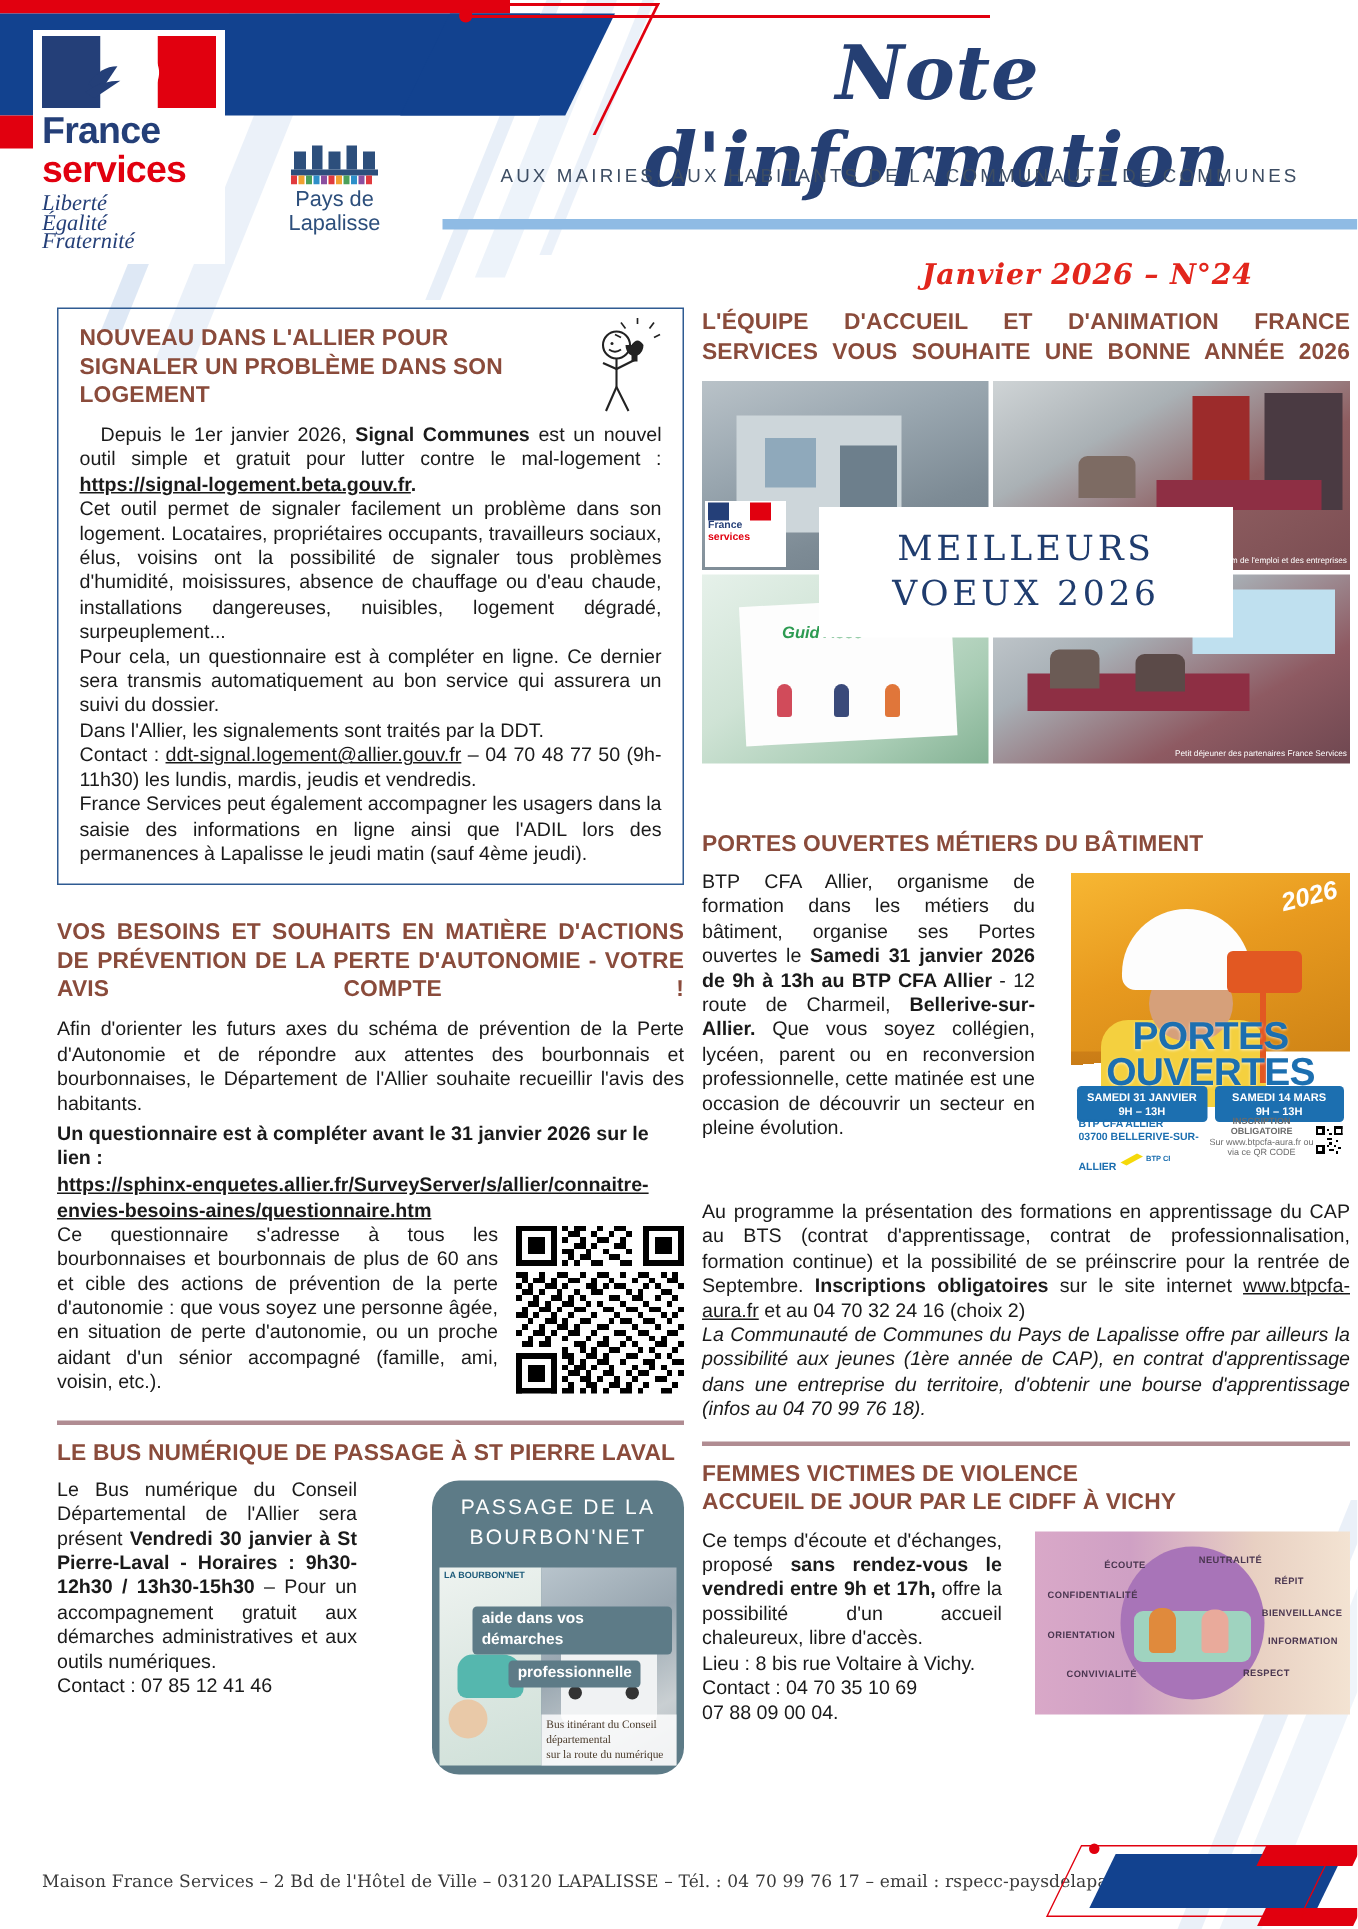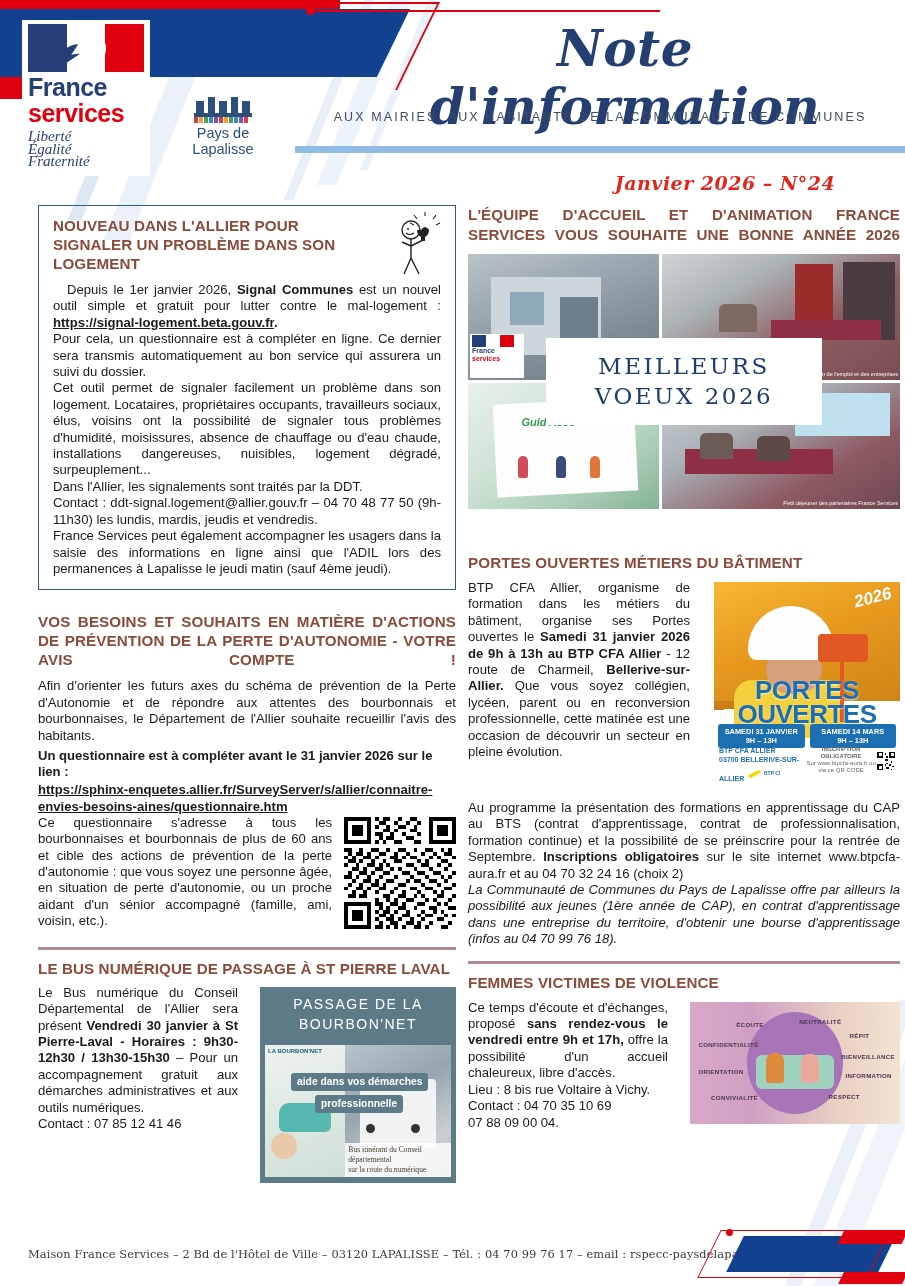--- a/index.html
+++ b/index.html
@@ -120,21 +120,21 @@
 
   p.body {
     color: #1a1a1a;
     font-size: 13.1px;
     line-height: 16.4px;
     text-align: justify;
     margin-bottom: 0;
   }
   p.body.indent { text-indent: 14px; }
   .b { font-weight: bold; }
-  .u { }
+  .u { text-decoration: underline; }
   .ital { font-style: italic; }
   .ul-bold { font-weight: bold; text-decoration: underline; }
 
   .divider { height: 3px; background: #b08c92; margin: 11px 0 9px 0; }
 
   
   .bulb-doodle { position: absolute; right: 10px; top: 6px; width: 52px; height: 66px; }
 
   
   .collage {
@@ -190,21 +190,21 @@
   .poster-year { position: absolute; right: 8px; top: 6px; color: #fff; font-weight: bold; font-size: 17px; font-style: italic; transform: rotate(-14deg); }
   .poster-title { position: absolute; left: 0; right: 0; top: 96px; text-align: center; color: #1c6fb0; font-weight: bold; font-size: 26px; line-height: 24px; letter-spacing: -.5px; text-shadow: 0 1px 2px rgba(255,255,255,.7); }
   .poster-dates { position: absolute; left: 4px; right: 4px; top: 142px; display: flex; gap: 5px; }
   .poster-date { flex: 1; background: #1c6fb0; color: #fff; font-size: 7.4px; font-weight: bold; text-align: center; padding: 3px 1px; border-radius: 3px; line-height: 9px; }
   .poster-foot { position: absolute; left: 5px; right: 5px; bottom: 4px; display: flex; justify-content: space-between; align-items: flex-start; }
   .poster-addr { color: #1c6fb0; font-size: 7px; font-weight: bold; line-height: 9px; }
   .poster-insc { color: #6b6b6b; font-size: 6px; line-height: 7px; text-align: center; }
   .poster-qr { width: 30px; height: 30px; }
 
   
-  .bus-img { width: 196px; height: 196px; background: #5d7b87; position: relative; overflow: hidden; padding: 7px 5px 0 5px; }
+  .bus-img { width: 168px; height: 196px; background: #5d7b87; position: relative; overflow: hidden; padding: 7px 5px 0 5px; border-radius: 18px; }
   .bus-head { color: #fff; text-align: center; font-size: 14px; line-height: 20px; letter-spacing: 1.5px; }
   .bus-photo { position: absolute; left: 5px; right: 5px; top: 58px; bottom: 6px; display: flex; }
   .bus-photo-l { flex: .95; background: linear-gradient(160deg,#eef3f0 0%,#dfe9e4 45%,#cfe0d8 100%); position: relative; }
   .bus-photo-r { flex: 1.25; background: linear-gradient(150deg,#b8c4cc 0%,#97a5af 40%,#c9cfd2 75%,#aeb7bd 100%); position: relative; }
   .bus-overlay { position: absolute; left: 14%; top: 20%; width: 84%; z-index: 6; }
   .bus-tag { background: #5d7b87; color: #fff; font-size: 10.3px; font-weight: bold; padding: 2px 6px; display: inline-block; border-radius: 3px; line-height: 14px; margin-bottom: 2px; }
   .bus-tag.second { margin-left: 24px; }
   .bus-caption { position: absolute; left: 0; right: 0; bottom: 0; background: rgba(255,255,255,.82); color: #4a3a2a; font-family: "Liberation Serif", serif; font-size: 7.6px; line-height: 10px; padding: 2px 3px; }
   .bus-mini-bus { position: absolute; left: 18%; top: 44%; width: 64%; height: 22%; background: #55b7ae; border-radius: 10px 14px 6px 6px; }
 
@@ -331,22 +331,22 @@
             <path d="M24 7 L21 3"></path>
             <path d="M40 7 L43 3"></path>
           <path d="M21 13 L17 11"></path>
             <path d="M43 13 L47 11"></path>
         </g>
       </svg>
       <h2 class="sec-title" style="width:300px;">NOUVEAU DANS L'ALLIER POUR SIGNALER UN PROBLÈME DANS SON LOGEMENT</h2>
 
       <p class="body indent"><span>Depuis le 1er janvier 2026, </span><span class="b">Signal Communes</span><span> est un nouvel outil simple et gratuit pour lutter contre le mal-logement : </span><span class="ul-bold">https://signal-logement.beta.gouv.fr</span><span class="b">.</span></p>
 
+      <p class="body">Cet outil permet de signaler facilement un problème dans son logement. Locataires, propriétaires occupants, travailleurs sociaux, élus, voisins ont la possibilité de signaler tous problèmes d'humidité, moisissures, absence de chauffage ou d'eau chaude, installations dangereuses, nuisibles, logement dégradé, surpeuplement...</p>
       <p class="body">Pour cela, un questionnaire est à compléter en ligne. Ce dernier sera transmis automatiquement au bon service qui assurera un suivi du dossier.</p>
-      <p class="body">Cet outil permet de signaler facilement un problème dans son logement. Locataires, propriétaires occupants, travailleurs sociaux, élus, voisins ont la possibilité de signaler tous problèmes d'humidité, moisissures, absence de chauffage ou d'eau chaude, installations dangereuses, nuisibles, logement dégradé, surpeuplement...</p>
       <p class="body">Dans l'Allier, les signalements sont traités par la DDT.</p>
       <p class="body"><span>Contact : </span><span class="u">ddt-signal.logement@allier.gouv.fr</span><span> – 04 70 48 77 50 (9h-11h30) les lundis, mardis, jeudis et vendredis.</span></p>
       <p class="body">France Services peut également accompagner les usagers dans la saisie des informations en ligne ainsi que l'ADIL lors des permanences à Lapalisse le jeudi matin (sauf 4ème jeudi).</p>
     </div>
 
     <div style="margin-top:22px;">
       <h2 class="sec-title justified">VOS BESOINS ET SOUHAITS EN MATIÈRE D'ACTIONS DE PRÉVENTION DE LA PERTE D'AUTONOMIE - VOTRE AVIS COMPTE !</h2>
       <p class="body" style="margin-bottom:4px;">Afin d'orienter les futurs axes du schéma de prévention de la Perte d'Autonomie et de répondre aux attentes des bourbonnais et bourbonnaises, le Département de l'Allier souhaite recueillir l'avis des habitants.</p>
       <p class="body b" style="text-align:left;">Un questionnaire est à compléter avant le 31 janvier 2026 sur le lien :</p>
       <p class="body ul-bold" style="text-align:left;word-break:break-word;line-height:17px;">https://sphinx-enquetes.allier.fr/SurveyServer/s/allier/connaitre-envies-besoins-aines/questionnaire.htm</p>
@@ -730,20 +730,21 @@
 
       <p class="body" style="margin-top:9px;"><span>Au programme la présentation des formations en apprentissage du CAP au BTS (contrat d'apprentissage, contrat de professionnalisation, formation continue) et la possibilité de se préinscrire pour la rentrée de Septembre. </span><span class="b">Inscriptions obligatoires</span><span> sur le site internet </span><span class="u">www.btpcfa-aura.fr</span><span> et au 04 70 32 24 16 (choix 2)</span></p>
       <p class="body ital">La Communauté de Communes du Pays de Lapalisse offre par ailleurs la possibilité aux jeunes (1ère année de CAP), en contrat d'apprentissage dans une entreprise du territoire, d'obtenir une bourse d'apprentissage (infos au 04 70 99 76 18).</p>
     </div>
 
     <div class="divider" style="margin-top:13px;"></div>
 
     <div>
       <h2 class="sec-title" style="margin-bottom:8px;">
         <span>FEMMES VICTIMES DE VIOLENCE</span><br>
+        <span>ACCUEIL DE JOUR  PAR LE CIDFF À VICHY</span>
       </h2>
       <div class="clearfix">
         <div class="cidff-img float-right-img">
           <div class="cidff-blob"></div>
           <div class="cidff-sofa"></div>
           <div class="cidff-p1"></div>
           <div class="cidff-p2"></div>
           <div class="cidff-word" style="left:22%;top:16%;">ÉCOUTE</div>
           <div class="cidff-word" style="left:52%;top:13%;">NEUTRALITÉ</div>
           <div class="cidff-word" style="left:76%;top:25%;">RÉPIT</div>

